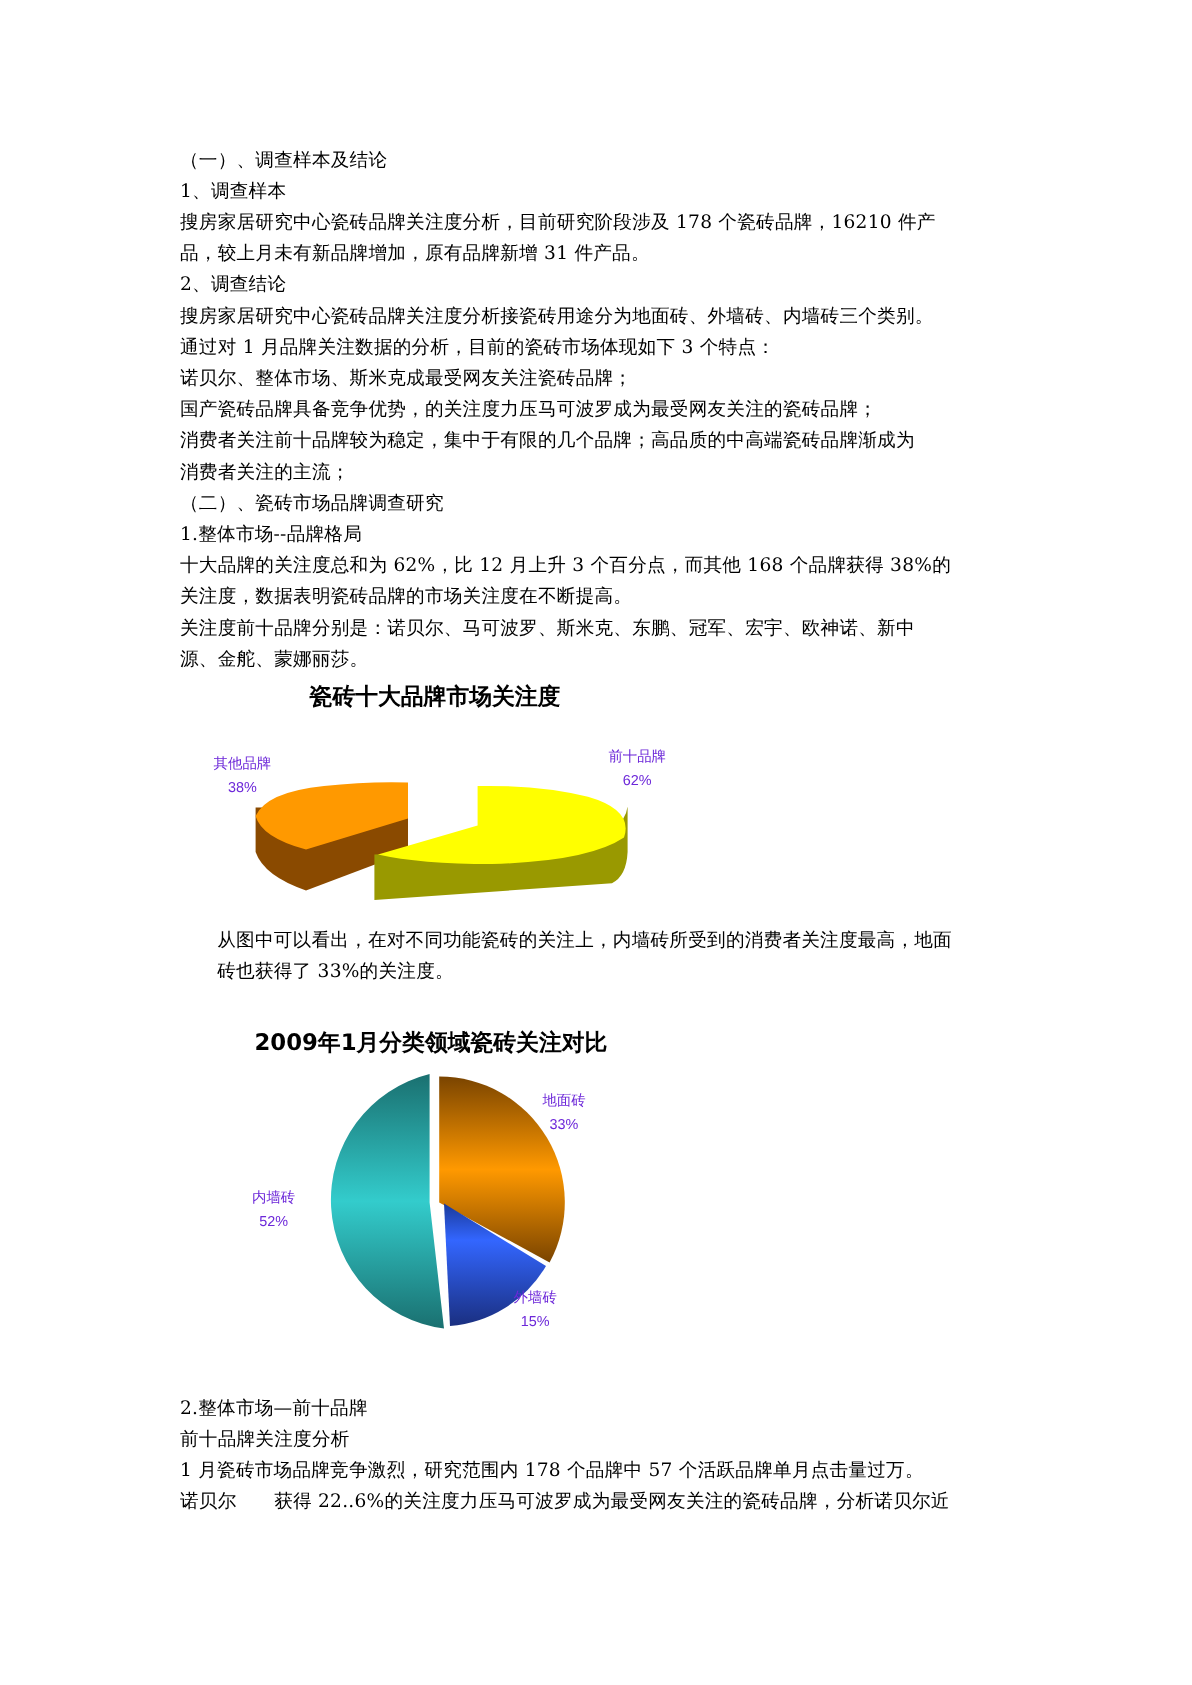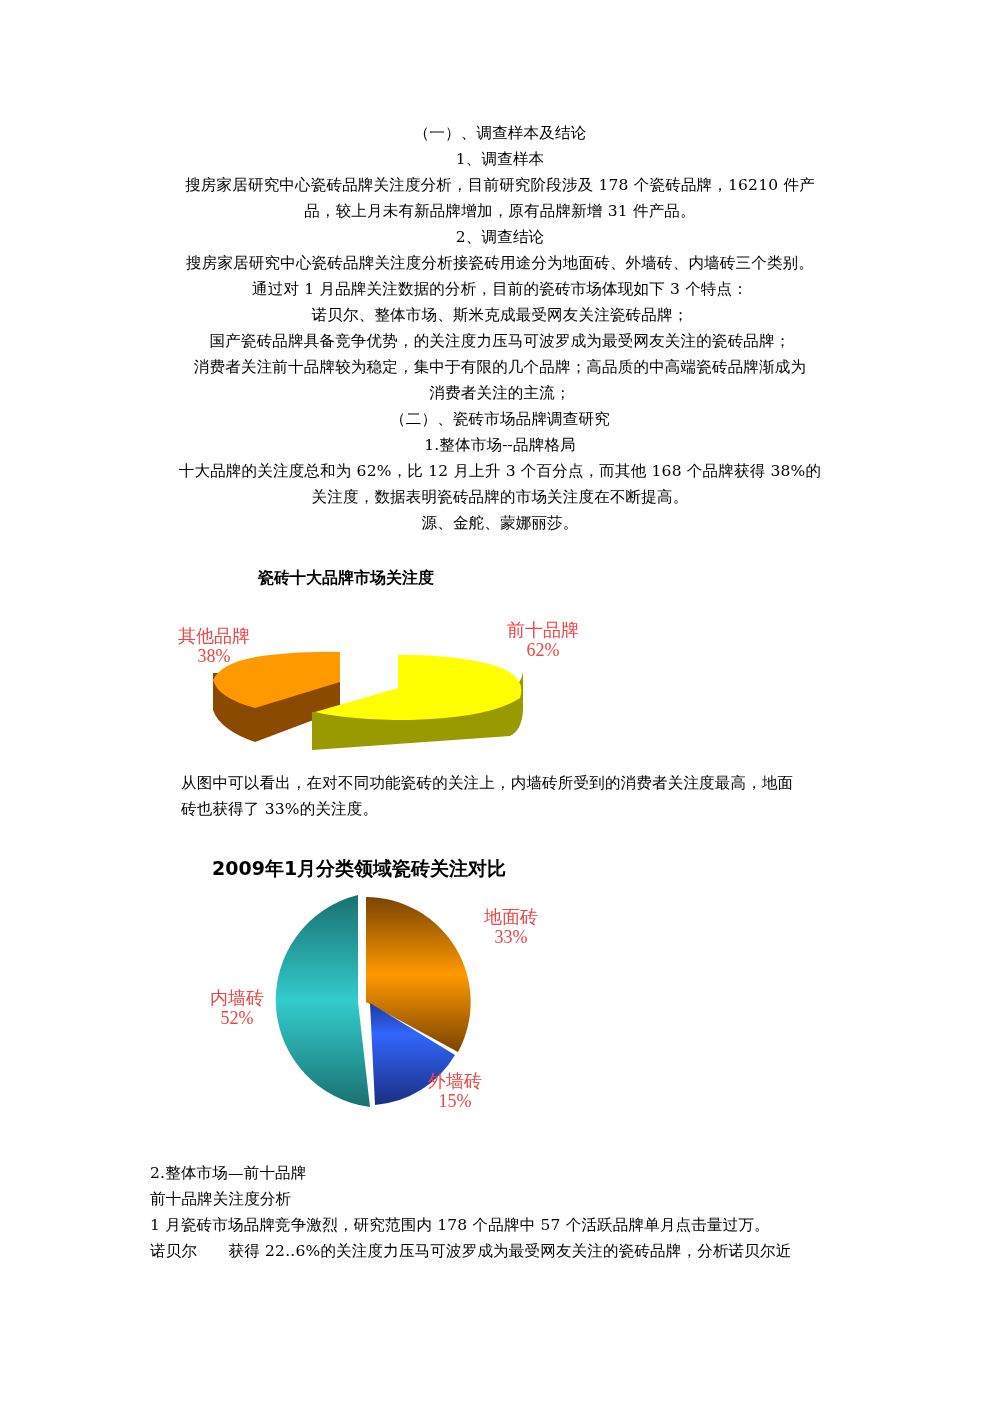--- a/index.html
+++ b/index.html
@@ -1,23 +1,23 @@
 <!DOCTYPE html>
 <html><head>
 <meta charset="utf-8">
 <style>
   html, body { margin: 0; padding: 0; background: #ffffff; }
   body { width: 993px; height: 1404px; position: relative; overflow: hidden;
          font-family: "DejaVu Serif", "Liberation Serif", serif; color: #000; }
-  .page { position: absolute; left: 150px; top: 120px; width: 700px; text-align: center; }
+  .page { position: absolute; left: 150px; top: 120px; width: 700px; }
   .line { font-size: 15.5px; line-height: 26px; height: 26px; white-space: nowrap; letter-spacing: 0.2px; }
   .chart1 { position: absolute; left: 150px; top: 560px; width: 400px; height: 200px; }
   .chart2 { position: absolute; left: 190px; top: 835px; width: 350px; height: 290px; }
   .chart-title { position: absolute; font-family: "DejaVu Sans", sans-serif; font-weight: bold; white-space: nowrap; }
-  .plabel { position: absolute; font-family: Liberation Serif, serif; font-size: 18px; line-height: 20px; text-align: center; white-space: nowrap; color: #ef4444; }
+  .plabel { position: absolute; font-family: Liberation Sans, sans-serif; font-size: 12px; line-height: 20px; text-align: center; white-space: nowrap; color: #6d28d9; }
   .after { position: absolute; left: 150px; top: 770px; width: 700px; margin-left: 31px; }
   .bottom { position: absolute; left: 150px; top: 1160px; width: 700px; }
 </style>
 </head>
 <body>
 
 <div class="page">
   <div class="line">（一）、调查样本及结论</div>
   <div class="line">1、调查样本</div>
   <div class="line">搜房家居研究中心瓷砖品牌关注度分析，目前研究阶段涉及 178 个瓷砖品牌，16210 件产</div>
@@ -26,25 +26,26 @@
   <div class="line">搜房家居研究中心瓷砖品牌关注度分析接瓷砖用途分为地面砖、外墙砖、内墙砖三个类别。</div>
   <div class="line">通过对 1 月品牌关注数据的分析，目前的瓷砖市场体现如下 3 个特点：</div>
   <div class="line">诺贝尔、整体市场、斯米克成最受网友关注瓷砖品牌；</div>
   <div class="line">国产瓷砖品牌具备竞争优势，的关注度力压马可波罗成为最受网友关注的瓷砖品牌；</div>
   <div class="line">消费者关注前十品牌较为稳定，集中于有限的几个品牌；高品质的中高端瓷砖品牌渐成为</div>
   <div class="line">消费者关注的主流；</div>
   <div class="line">（二）、瓷砖市场品牌调查研究</div>
   <div class="line">1.整体市场--品牌格局</div>
   <div class="line">十大品牌的关注度总和为 62%，比 12 月上升 3 个百分点，而其他 168 个品牌获得 38%的</div>
   <div class="line">关注度，数据表明瓷砖品牌的市场关注度在不断提高。</div>
+  <div class="line">关注度前十品牌分别是：诺贝尔、马可波罗、斯米克、东鹏、冠军、宏宇、欧神诺、新中</div>
   <div class="line">源、金舵、蒙娜丽莎。</div>
 </div>
 
 <div class="chart1">
-  <div class="chart-title" style="left:108px; top:8px; font-size:16px;">瓷砖十大品牌市场关注度</div>
+  <div class="chart-title" style="left:108px; top:8px; font-size:19px;">瓷砖十大品牌市场关注度</div>
   <svg width="400" height="200" style="position:absolute;left:0;top:0;">
 
     <path d="M63,113 L63,150 Q70,170 105,182 L190,150 L190,113 Z" fill="#8a4a00"></path>
 
     <path d="M190,92 L190,122 L105,148 Q68,138 63,120 Q72,100 120,95 Q155,91 190,92 Z" fill="#ff9900"></path>
 
     <path d="M162,172 L162,210 L360,196 Q372,190 373,170 L373,132 Q370,155 330,162 Q250,170 162,172 Z" fill="#999900" transform="translate(0,-20)"></path>
 
     <path d="M248,95 L248,128 L165,152 Q200,160 260,160 Q340,158 370,138 Q378,115 340,104 Q300,94 248,95 Z" fill="#ffff00"></path>
   </svg>
@@ -83,21 +84,21 @@
         <stop offset="1" stop-color="#1a7070"></stop>
       </linearGradient>
     </defs>
 
     <path d="M176,167 L176,62 A105,105 0 0 1 268,217 Z" fill="url(#gOrange)"></path>
 
     <path d="M180,168 L265,220 A102,102 0 0 1 185,270 Z" fill="url(#gBlue)"></path>
 
     <path d="M168,167 L180,272 A108,108 0 0 1 168,60 Z" fill="url(#gTeal)"></path>
   </svg>
-  <div class="plabel" style="left:262px; top:72px;margin-left:32px;">
+  <div class="plabel" style="left:262px; top:72px;">
     <div>地面砖</div>
     <div>33%</div>
   </div>
   <div class="plabel" style="left:238px; top:236px;">
     <div>外墙砖</div>
     <div>15%</div>
   </div>
   <div class="plabel" style="left:20px; top:153px;">
     <div>内墙砖</div>
     <div>52%</div>

